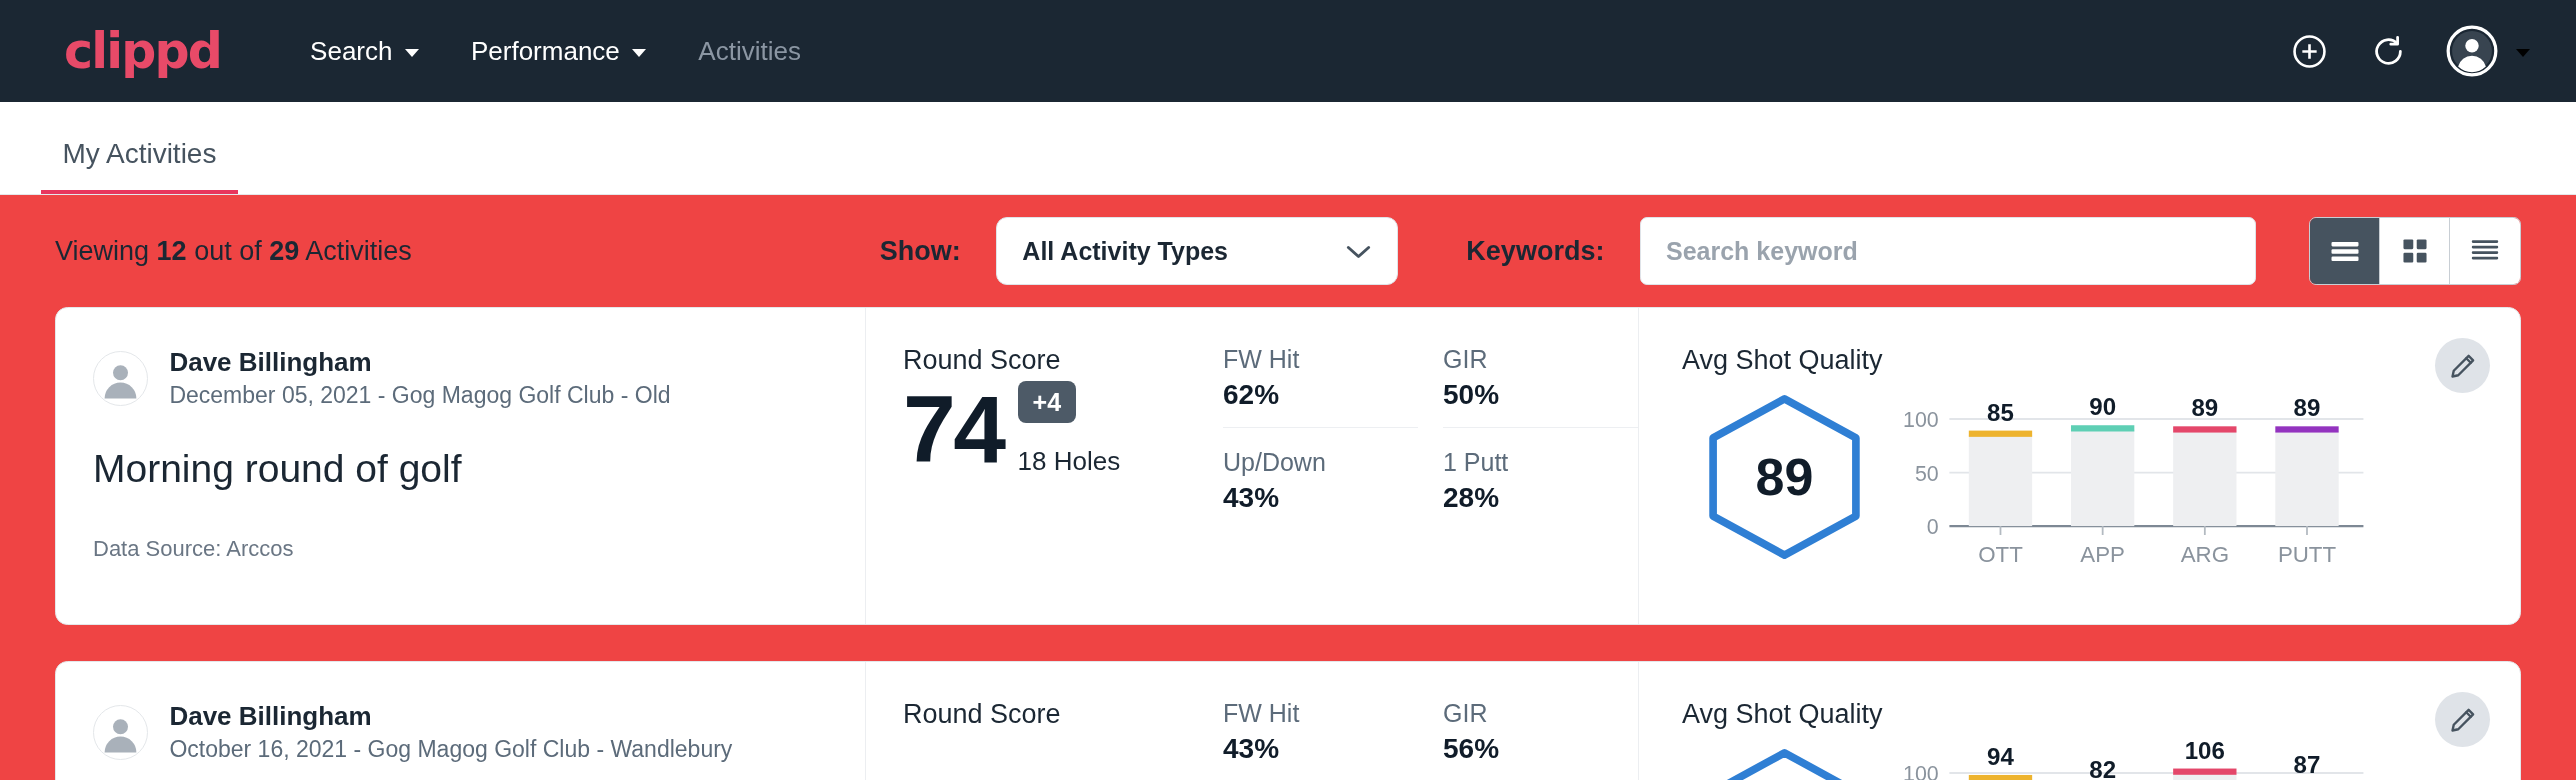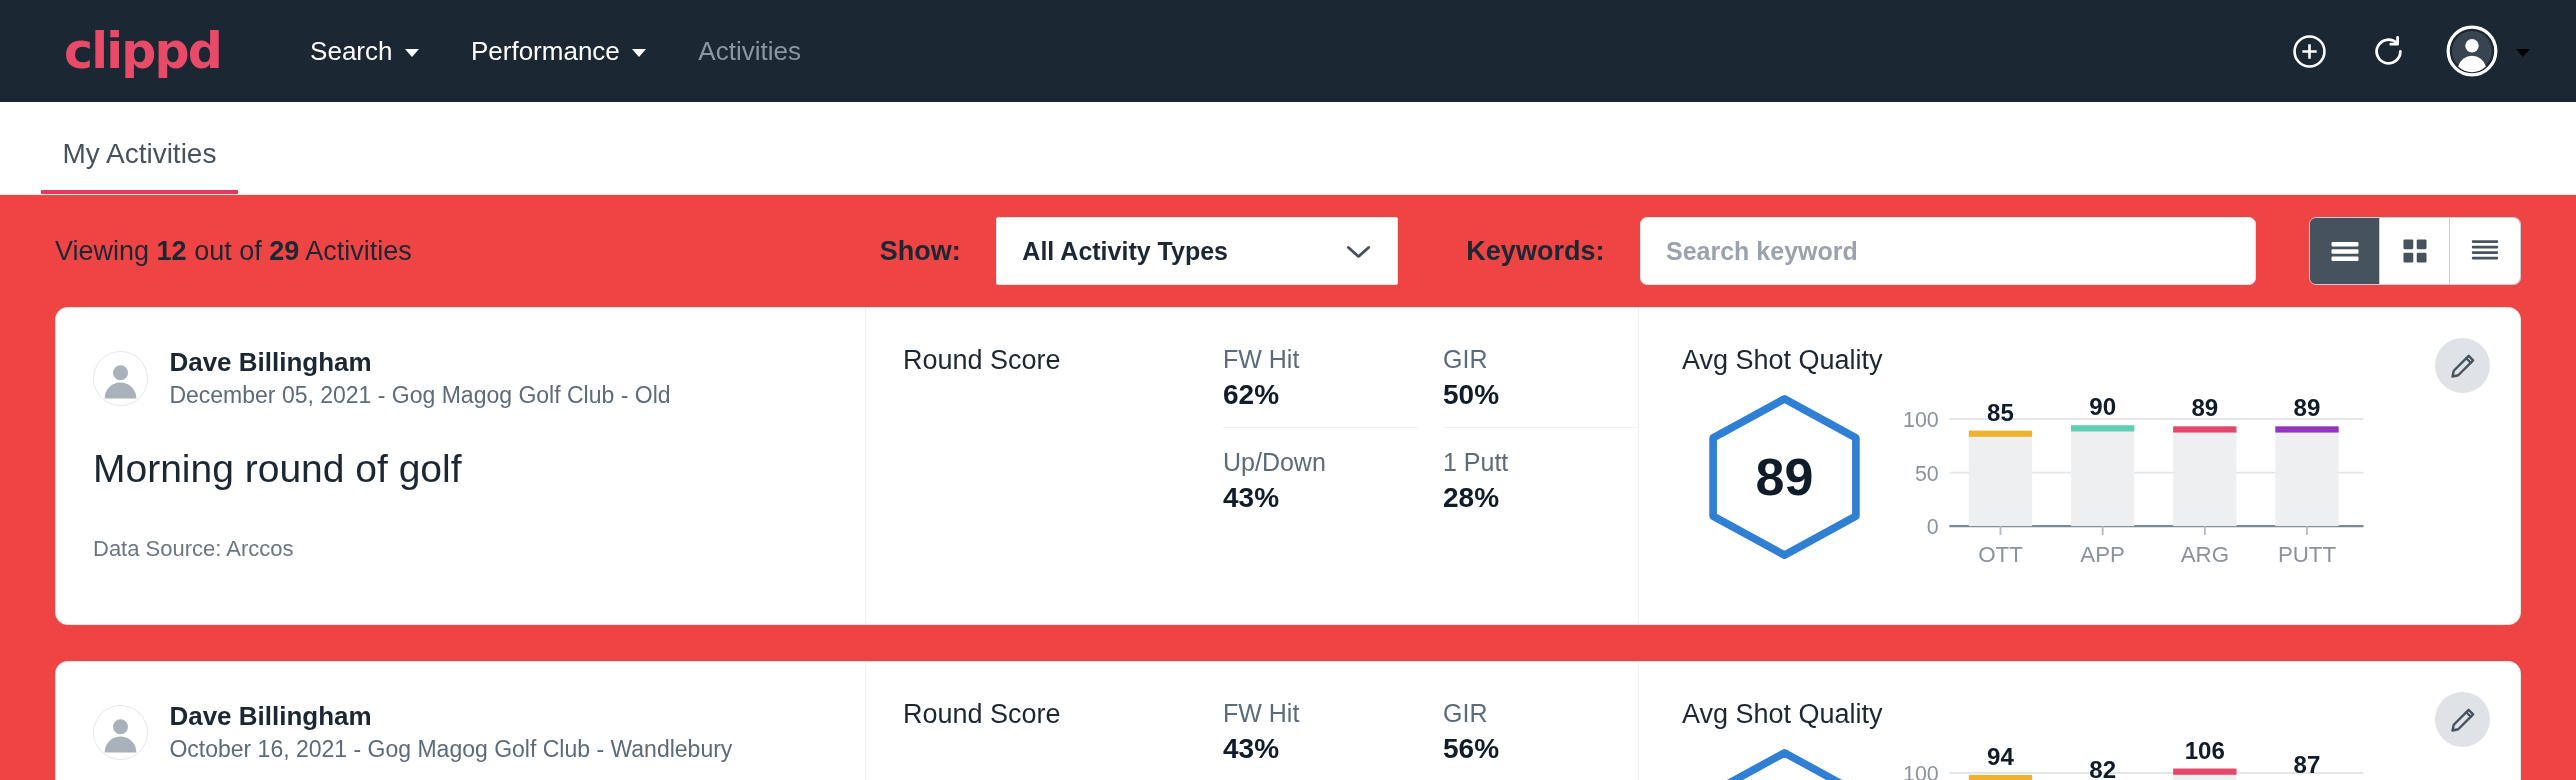--- a/index.html
+++ b/index.html
@@ -100,21 +100,21 @@
   .lbl {
     font-size: 27px;
     color: #1b2733;
     margin-right: 19.6px;
     white-space: nowrap;
   }
   .select {
     width: 402px; height: 68px;
     background: #ffffff;
     border: 1.8px solid #dfe3e8;
-    border-radius: 2px;
+    border-radius: 11px;
     display: flex; align-items: center;
     padding: 0 25px;
     font-size: 25px;
     color: #1b2733;
     cursor: pointer;
     margin-right: 52px;
   }
   .select .sel-chev {
     margin-left: auto;
   }
@@ -371,20 +371,27 @@
           <div class="who-name">Dave Billingham</div>
           <div class="who-sub">December 05, 2021 - Gog Magog Golf Club - Old</div>
         </div>
       </div>
       <div class="card-title">Morning round of golf</div>
       <div class="ds">Data Source: Arccos</div>
     </div>
 
     <div class="col-score">
       <div class="sec-label">Round Score</div>
+      <div class="scorewrap">
+        <div class="bignum">74</div>
+        <div class="score-side">
+          <div class="badge">+4</div>
+          <div class="holes">18 Holes</div>
+        </div>
+      </div>
     </div>
 
     <div class="col-stats">
       <div class="stat bordered">
         <div class="stat-k">FW Hit</div>
         <div class="stat-v">62%</div>
       </div>
       <div class="stat bordered">
         <div class="stat-k">GIR</div>
         <div class="stat-v">50%</div>

